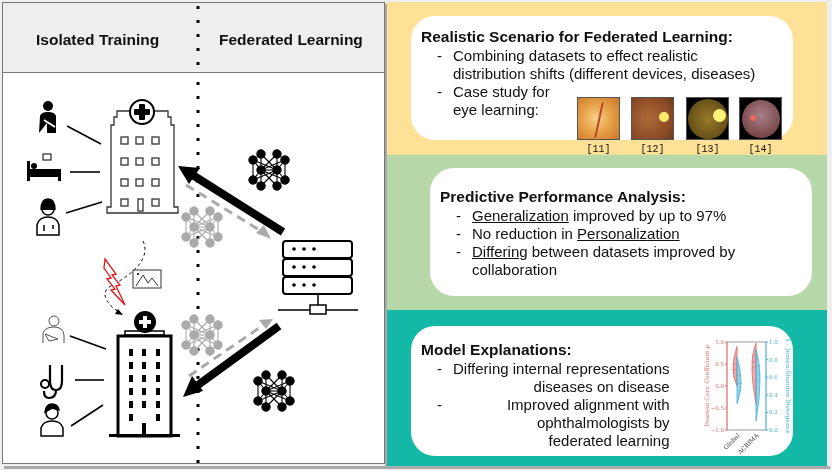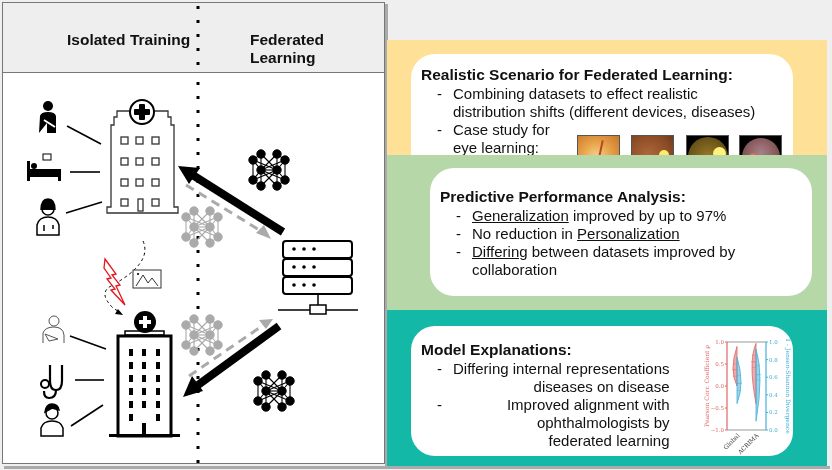--- a/index.html
+++ b/index.html
@@ -2,30 +2,30 @@
 <html><head>
 <meta charset="utf-8">
 <style>
   * { box-sizing: border-box; margin: 0; padding: 0; }
   html, body { width: 832px; height: 470px; overflow: hidden; background: #efefef; }
   body { position: relative; font-family: "Liberation Sans", sans-serif; color: #111; }
 
   
   #left { position: absolute; left: 2px; top: 2px; width: 383px; height: 462px; background: #fff; border: 1px solid #777; }
   #left-header { position: absolute; left: 0; top: 0; width: 100%; height: 70px; background: #eeeeee; border-bottom: 1px solid #777; }
-  .hdr { position: absolute; top: 28px; font-weight: bold; font-size: 15.5px; color: #111; margin-left: 31px; }
+  .hdr { position: absolute; top: 28px; font-weight: bold; font-size: 15.5px; color: #111; }
   #hdr-iso { left: 33px; }
   #hdr-fed { left: 216px; }
   #left svg.art { position: absolute; left: 0; top: 0; }
   #shadow-r { position: absolute; left: 385px; top: 4px; width: 3px; height: 462px; background: #aaa; }
 
   
   #right { position: absolute; left: 387px; top: 2px; width: 440px; height: 464px; }
   .band { position: absolute; left: 0; width: 100%; }
-  #band-y { top: 0; height: 153px; background: #ffe097; margin-top: 38px; }
+  #band-y { top: 0; height: 153px; background: #ffe097; }
   #band-g { top: 153px; height: 155px; background: #b6d7a8; }
   #band-b { top: 308px; height: 156px; background: #14b8a6; text-align: right; }
   .card { position: absolute; left: 24px; width: 382px; background: #fff; border-radius: 24px; }
   #card-1 { top: 14px; height: 124px; }
   #card-2 { top: 13px; height: 128px; margin-left: 19px; }
   #card-3 { top: 16px; height: 130px; }
   .card-title { position: absolute; left: 10px; font-weight: bold; font-size: 15.5px; }
   .bullets { position: absolute; left: 10px; font-size: 15px; line-height: 18px; }
   .bl { position: relative; padding-left: 32px; }
   .bl .dash { position: absolute; left: 16px; top: 0; }

